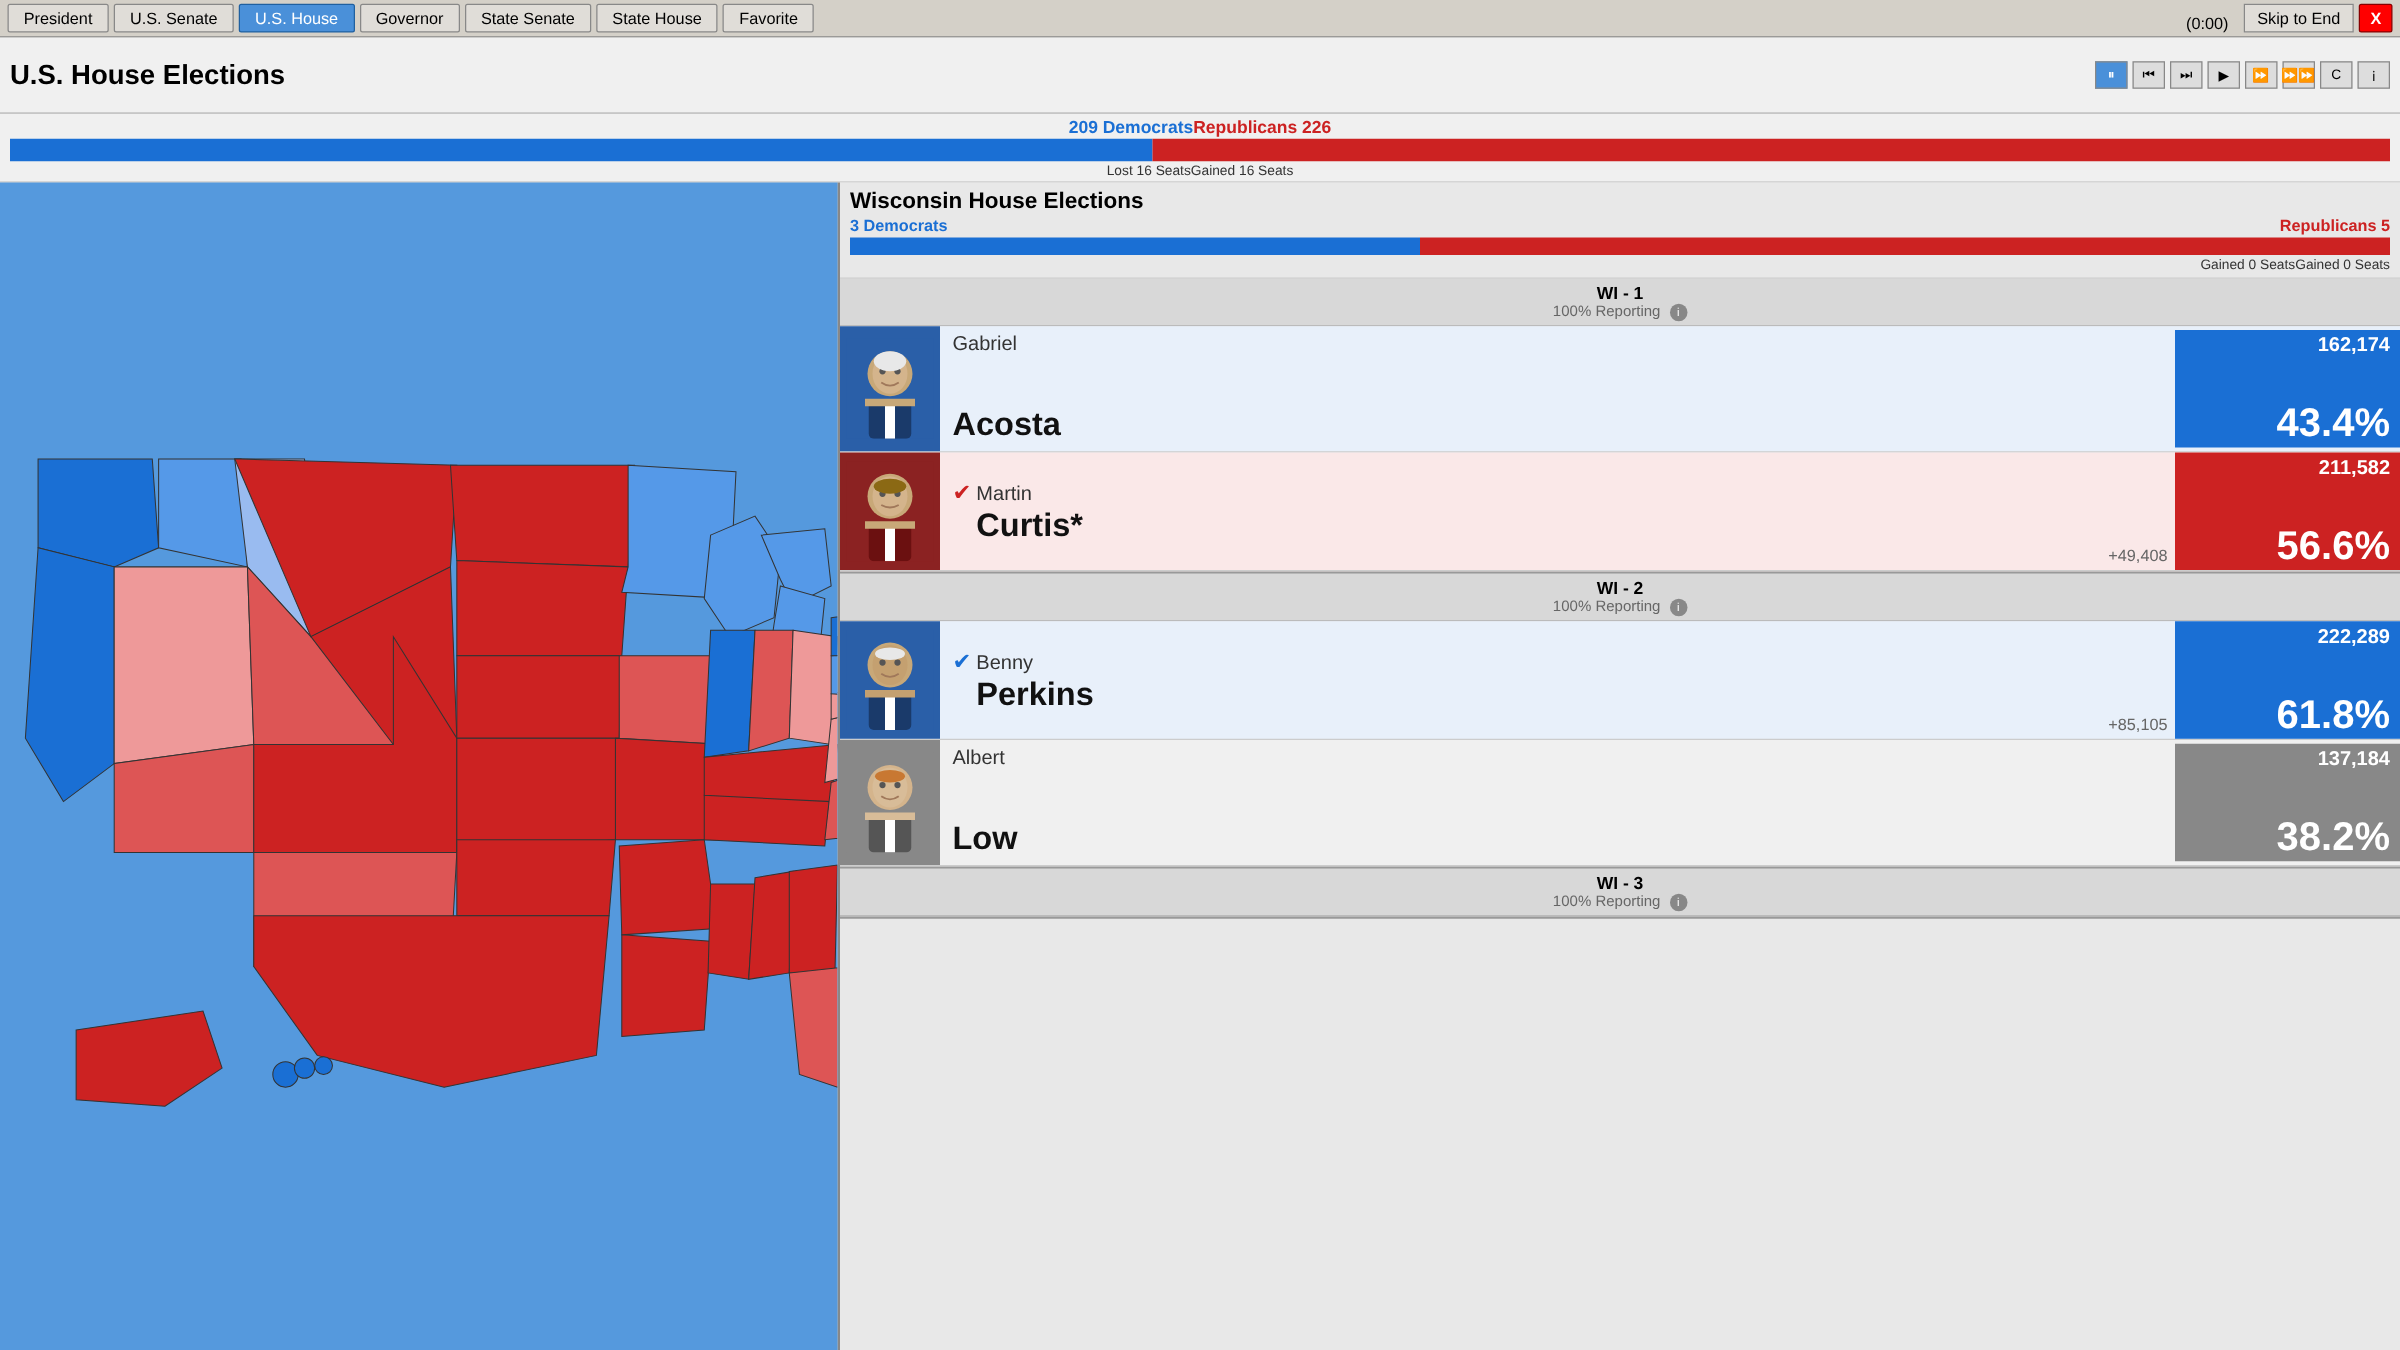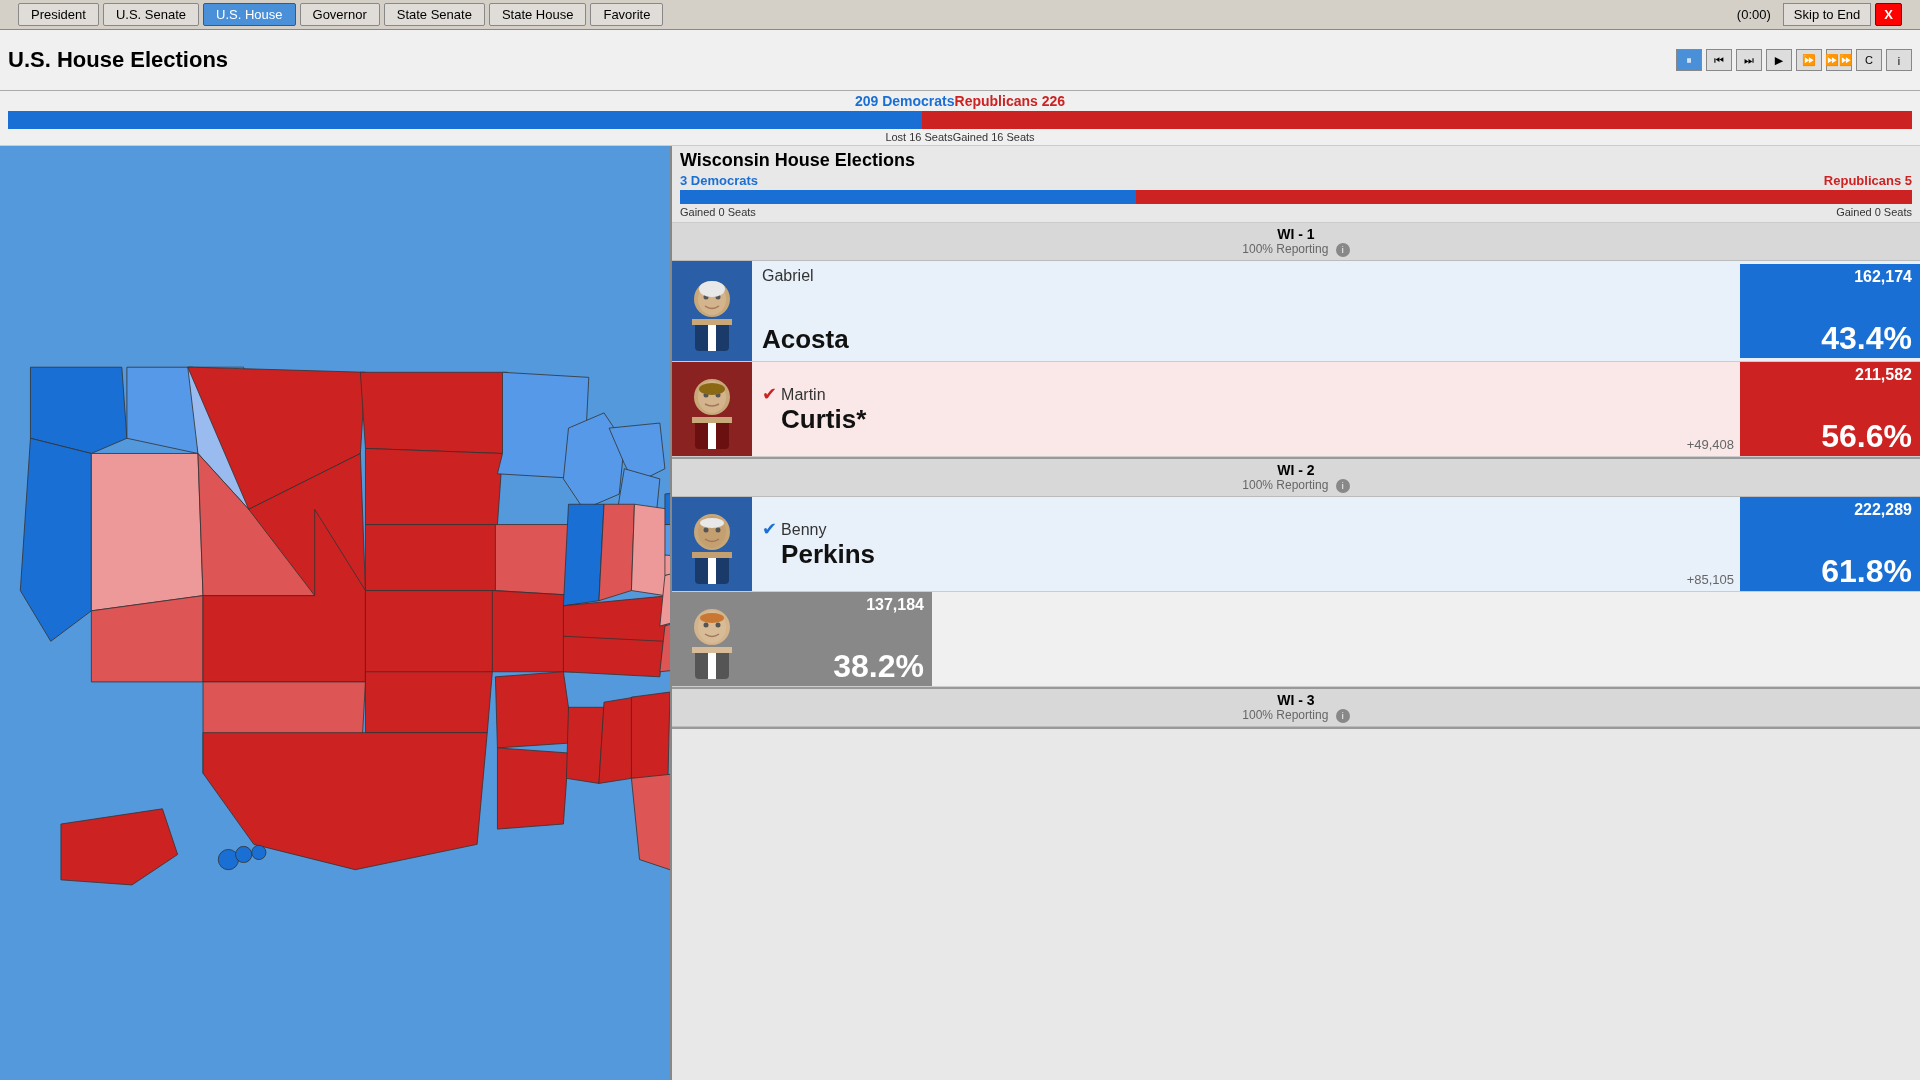--- a/index.html
+++ b/index.html
@@ -1,19 +1,19 @@
 <!DOCTYPE html>
 <html><head>
   <meta charset="utf-8">
   <style>
     * { margin: 0; padding: 0; box-sizing: border-box; }
     body { font-family: Arial, sans-serif; background: #c0c0c0; width: 1920px; height: 1080px; overflow: hidden; font-size: 14px; }
 
     
-    #top-nav { display: flex; align-items: center; background: #d4d0c8; border-bottom: 1px solid #888; padding: 3px 18px; gap: 4px; }
+    #top-nav { display: flex; align-items: flex-end; background: #d4d0c8; border-bottom: 1px solid #888; padding: 3px 6px; gap: 4px; }
     .nav-btn { padding: 3px 12px; border: 1px solid #888; background: #e0ddd8; cursor: pointer; font-size: 13px; border-radius: 2px; }
     .nav-btn.active { background: #4a90d9; color: white; border-color: #2060a0; }
     #nav-spacer { flex: 1; }
     #timer { margin-right: 8px; font-size: 13px; }
     #skip-btn { padding: 3px 10px; border: 1px solid #888; background: #e0ddd8; cursor: pointer; font-size: 13px; }
     #close-btn { padding: 3px 8px; background: red; color: white; border: 1px solid #800; cursor: pointer; font-size: 13px; font-weight: bold; border-radius: 2px; }
 
     
     #header-row { display: flex; align-items: center; padding: 17px 8px; background: #f0f0f0; border-bottom: 1px solid #aaa; }
     #page-title { font-size: 22px; font-weight: bold; flex: 1; }
@@ -43,21 +43,21 @@
 
     
     #wi-header { background: #e8e8e8; padding: 4px 8px; border-bottom: 1px solid #ccc; }
     #wi-title { font-size: 18px; font-weight: bold; }
     #wi-score-labels { display: flex; justify-content: space-between; font-size: 13px; font-weight: bold; margin-top: 2px; }
     #wi-score-labels .dem { color: #1a6fd4; }
     #wi-score-labels .rep { color: #cc2222; }
     #wi-bar-track { height: 14px; display: flex; margin: 2px 0; }
     #wi-bar-dem { background: #1a6fd4; }
     #wi-bar-rep { background: #cc2222; }
-    #wi-seat-change { display: flex; justify-content: space-between; font-size: 11px; color: #333; }
+    #wi-seat-change { display: flex; justify-content: flex-end; font-size: 11px; color: #333; }
 
     
     #districts { flex: 1; overflow-y: auto; }
     .district-block { border-bottom: 2px solid #999; margin-bottom: 0; }
     .district-header { display: flex; justify-content: space-between; align-items: center; background: #d8d8d8; padding: 3px 8px; font-size: 13px; border-bottom: 1px solid #bbb; flex-direction: column; }
     .district-name { font-weight: bold; font-size: 14px; }
     .district-reporting { color: #666; font-size: 12px; }
     .info-icon { display: inline-block; width: 14px; height: 14px; border-radius: 50%; background: #888; color: white; font-size: 9px; text-align: center; line-height: 14px; margin-left: 4px; }
 
     .candidate-row { display: flex; align-items: stretch; border-bottom: 1px solid #ccc; }
@@ -354,20 +354,24 @@
               <ellipse cx="35" cy="28" rx="14" ry="16" fill="#d8bc98"></ellipse>
               <circle cx="29" cy="26" r="2.5" fill="#555"></circle>
               <circle cx="41" cy="26" r="2.5" fill="#555"></circle>
               <path d="M28,35 Q35,40 42,35" stroke="#a0785a" stroke-width="1.5" fill="none"></path>
               <ellipse cx="35" cy="19" rx="12" ry="5" fill="#c87832"></ellipse>
               <rect x="18" y="50" width="34" height="30" fill="#555" rx="4"></rect>
               <rect x="31" y="50" width="8" height="30" fill="white"></rect>
               <rect x="15" y="48" width="40" height="6" fill="#d8bc98"></rect>
             </svg>
           </div>
+          <div class="candidate-info">
+            <div class="candidate-first">Albert</div>
+            <div class="candidate-last">Low</div>
+          </div>
           <div class="candidate-right">
             <div class="results-ind candidate-results">
               <div class="vote-count">137,184</div>
               <div class="vote-pct">38.2%</div>
             </div>
           </div>
         </div>
       </div>
 
       <div class="district-block">

